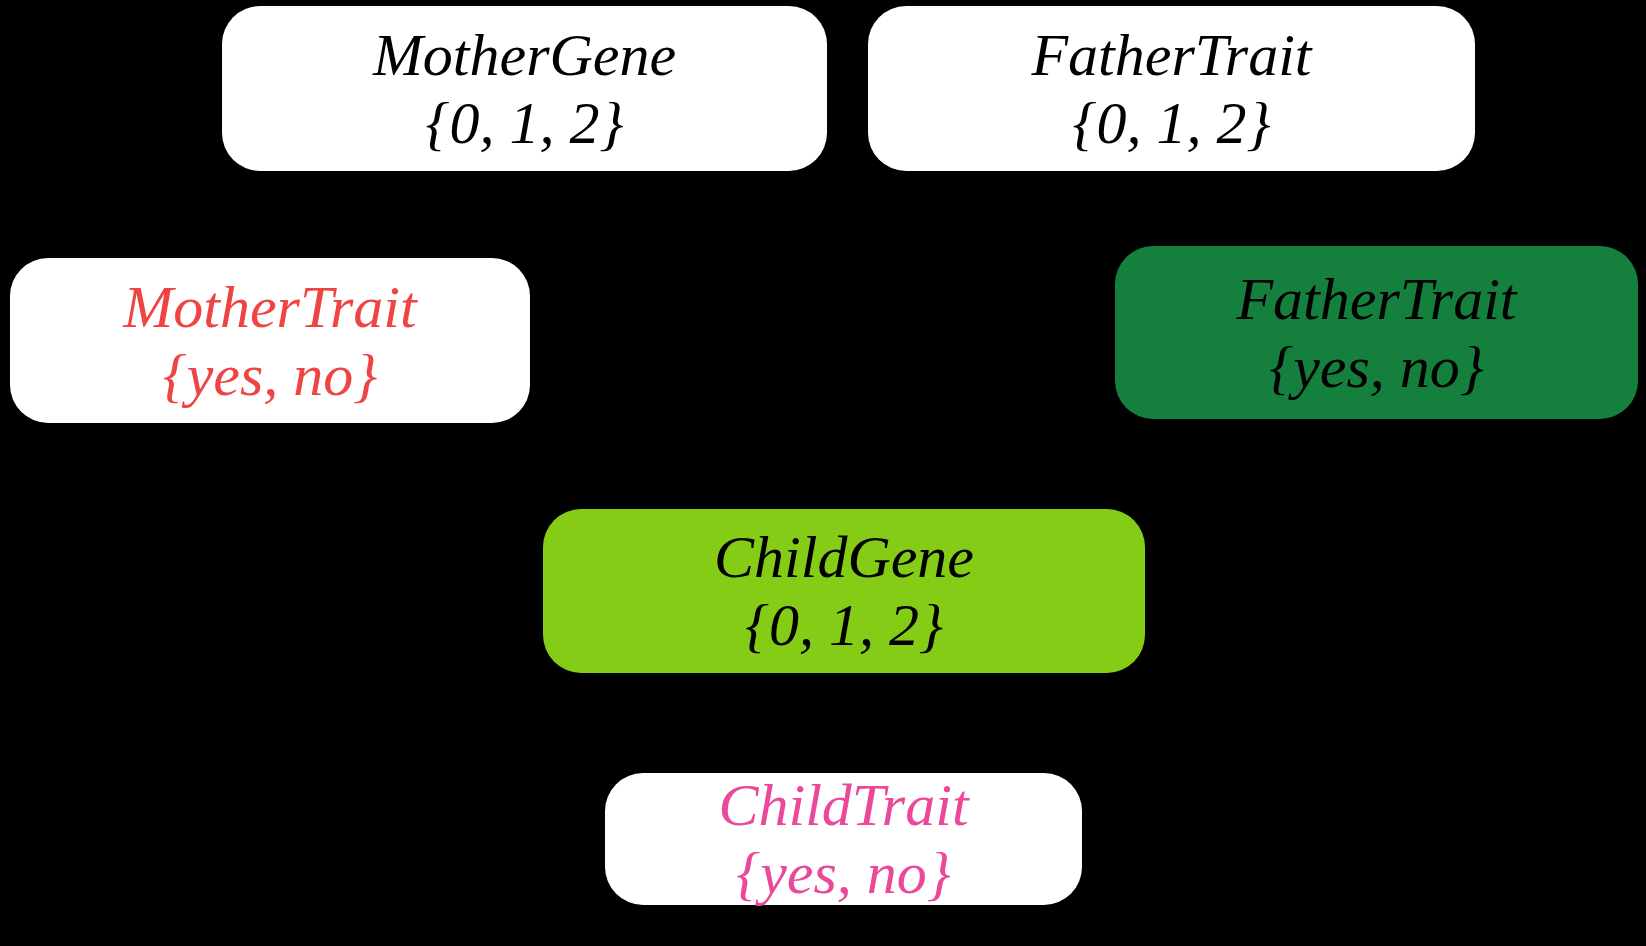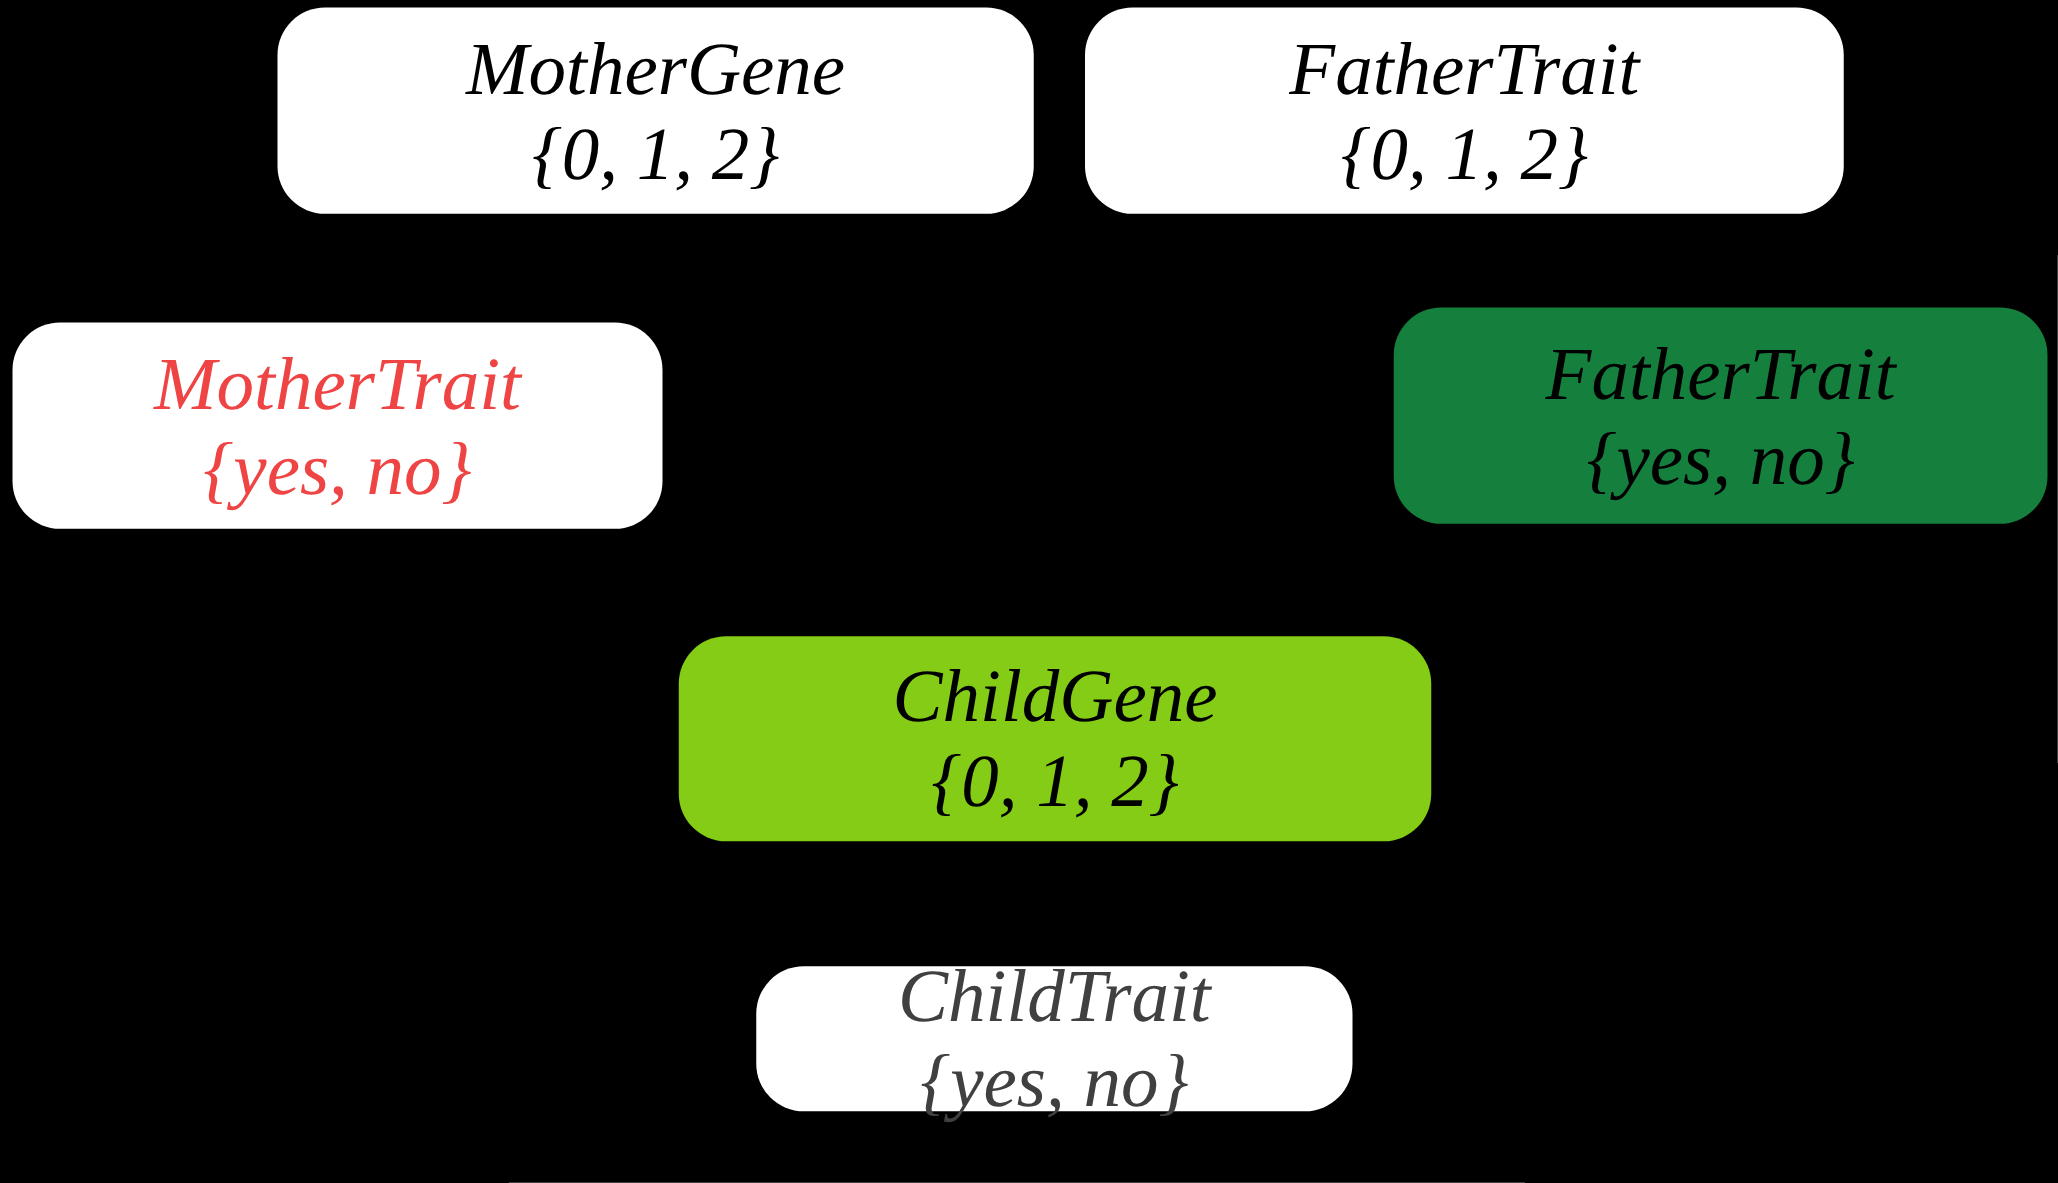--- a/index.html
+++ b/index.html
@@ -47,18 +47,18 @@
         <div class="node-domain">{yes, no}</div>
       </div>
       <div class="node" style="left: 1115px; top: 246px; width: 523px; height: 173px; background: #15803d; color: rgb(0, 0, 0);">
         <div class="node-title">FatherTrait</div>
         <div class="node-domain">{yes, no}</div>
       </div>
       <div class="node" style="left: 543px; top: 509px; width: 602px; height: 164px; background: #84cc16; color: rgb(0, 0, 0);">
         <div class="node-title">ChildGene</div>
         <div class="node-domain">{0, 1, 2}</div>
       </div>
-      <div class="node" style="left: 605px; top: 773px; width: 477px; height: 116px; background: rgb(255, 255, 255); color: #404040;">
+      <div class="node" style="left: 605px; top: 773px; width: 477px; height: 132px; background: rgb(255, 255, 255); color: #ec4899;">
         <div class="node-title">ChildTrait</div>
         <div class="node-domain">{yes, no}</div>
       </div>
     </div>
 </div>
 
 </body></html>

